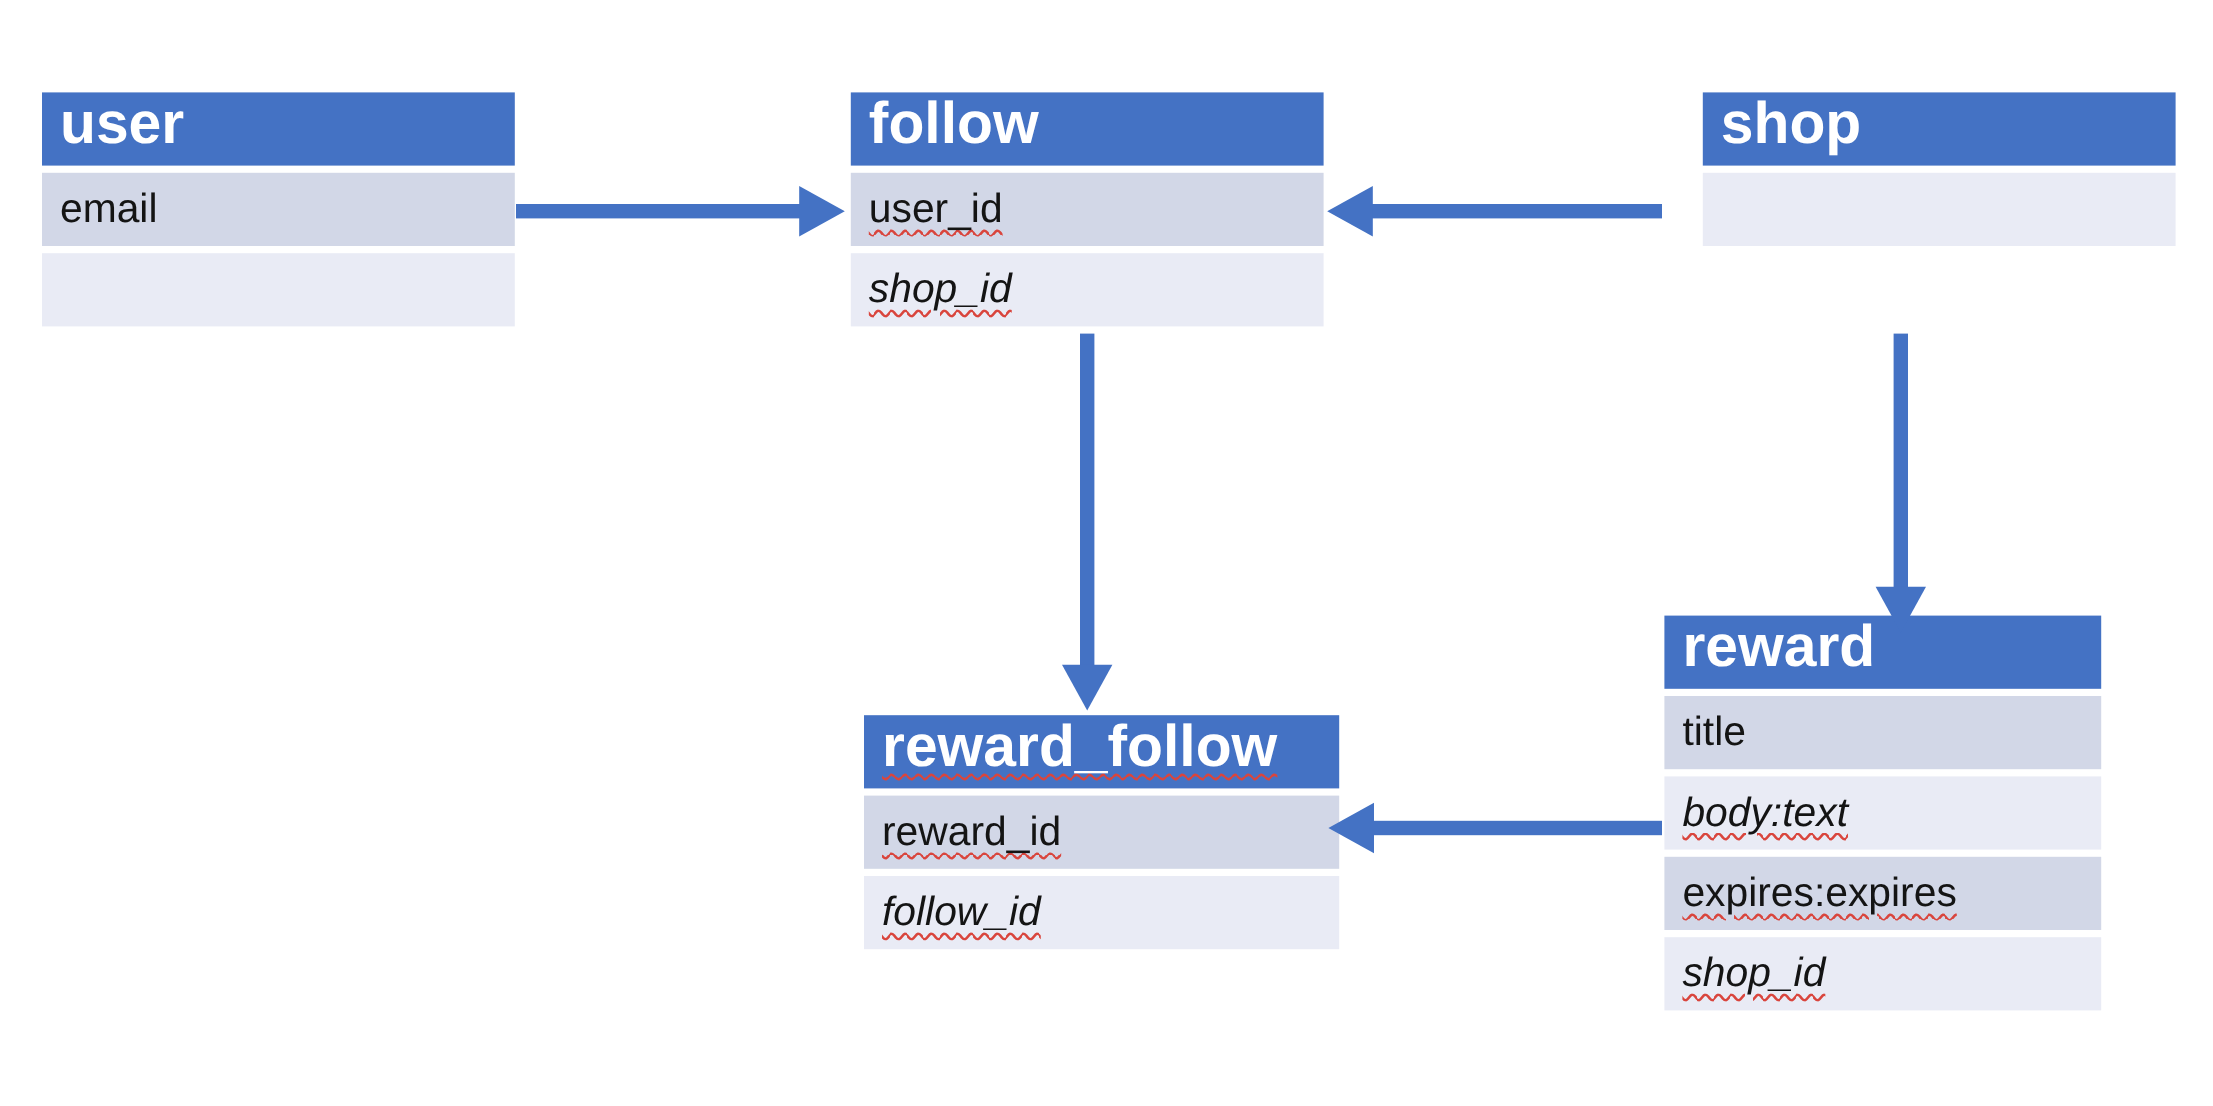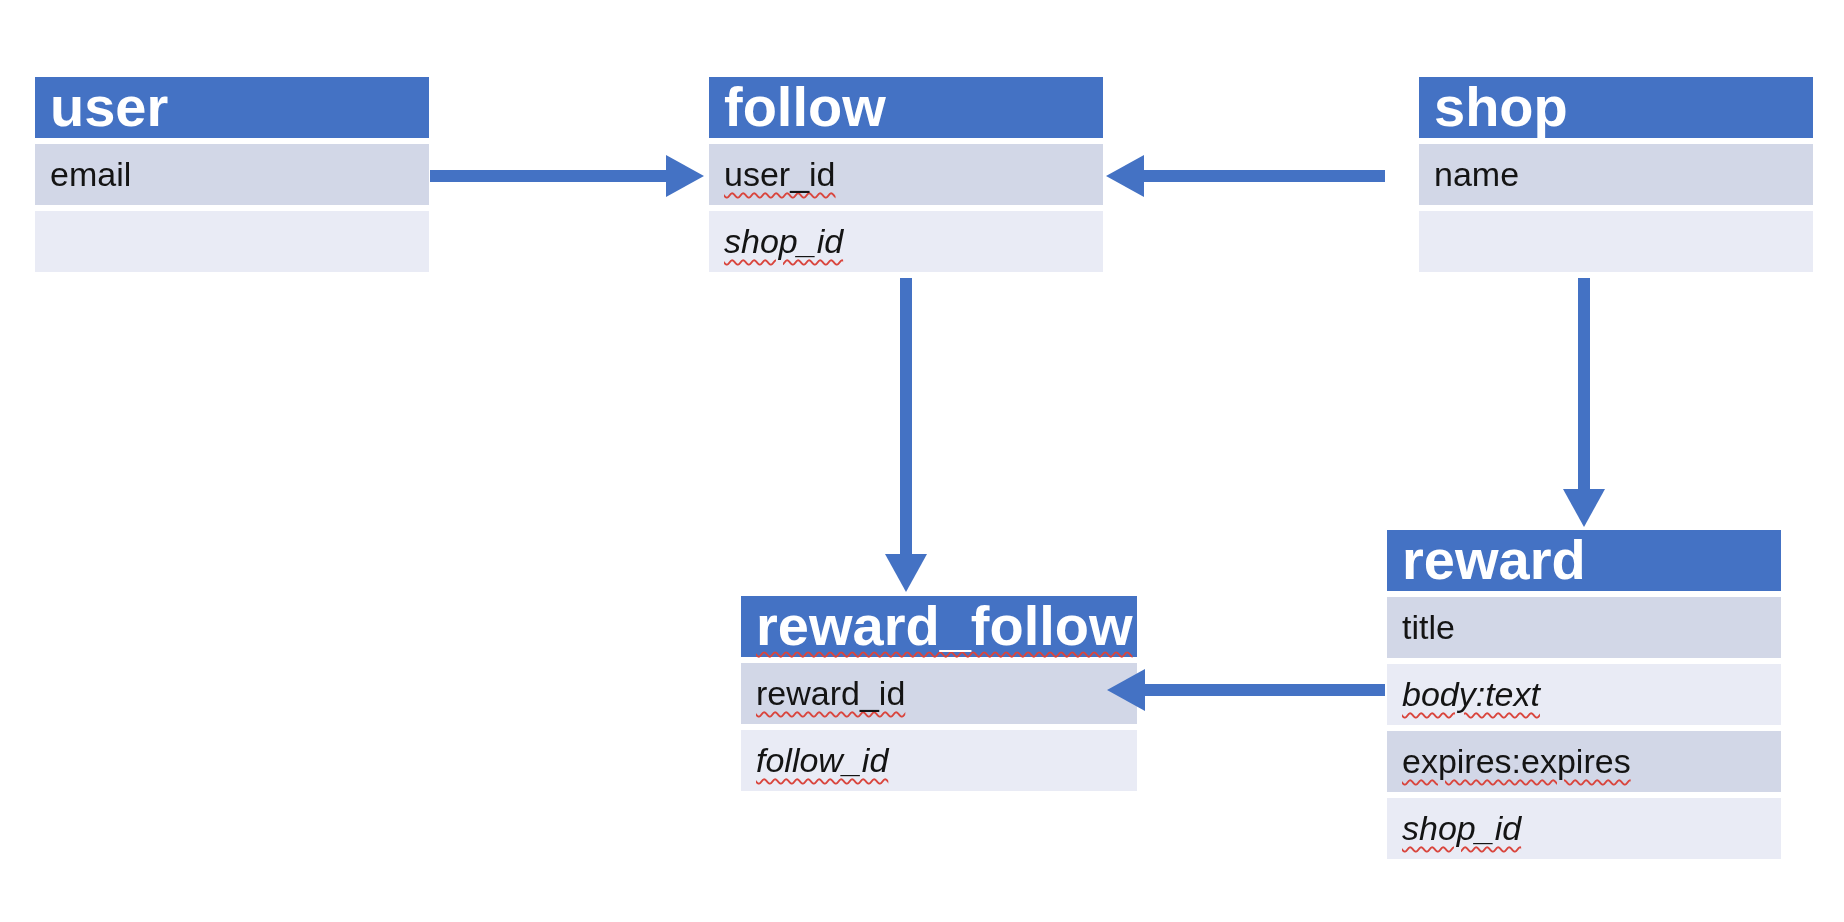--- a/index.html
+++ b/index.html
@@ -15,23 +15,23 @@
     background: var(--bg, #ffffff);
   }
   .table {
     position: absolute;
   }
   .thead {
     height: 61px;
     background: var(--header-bg);
     color: var(--header-text);
     font-weight: 700;
-    font-size: 56px;
+    font-size: 49px;
     display: flex;
-    align-items: flex-end;
+    align-items: flex-start;
     padding-left: 15px;
     box-sizing: border-box;
   }
   .row {
     height: 61px;
     margin-top: 6px;
     font-size: 34px;
     color: var(--field-text);
     display: flex;
     align-items: center;
@@ -95,39 +95,36 @@
         <span class="lbl sp">user_id</span>
       </div>
       <div class="row light">
         <span class="lbl sp">shop_id</span>
       </div>
     </div>
     <div class="table" style="left: 1387px; top: 77px; width: 394px; margin-left: 32px;">
       <div class="thead">
         <span class="lbl">shop</span>
       </div>
-      <div class="row dark">
-        <span class="lbl">name</span>
-      </div>
       <div class="row light">
         <span class="lbl"></span>
       </div>
     </div>
-    <div class="table" style="left: 741px; top: 596px; width: 396px;">
+    <div class="table" style="left: 720px; top: 596px; width: 396px;">
       <div class="thead">
         <span class="lbl sp">reward_follow</span>
       </div>
       <div class="row dark">
         <span class="lbl sp">reward_id</span>
       </div>
       <div class="row light">
         <span class="lbl sp">follow_id</span>
       </div>
     </div>
-    <div class="table" style="left: 1387px; top: 530px; width: 394px;">
+    <div class="table" style="left: 1387px; top: 513px; width: 364px;">
       <div class="thead">
         <span class="lbl">reward</span>
       </div>
       <div class="row dark">
         <span class="lbl">title</span>
       </div>
       <div class="row light">
         <span class="lbl sp">body:text</span>
       </div>
       <div class="row dark">

